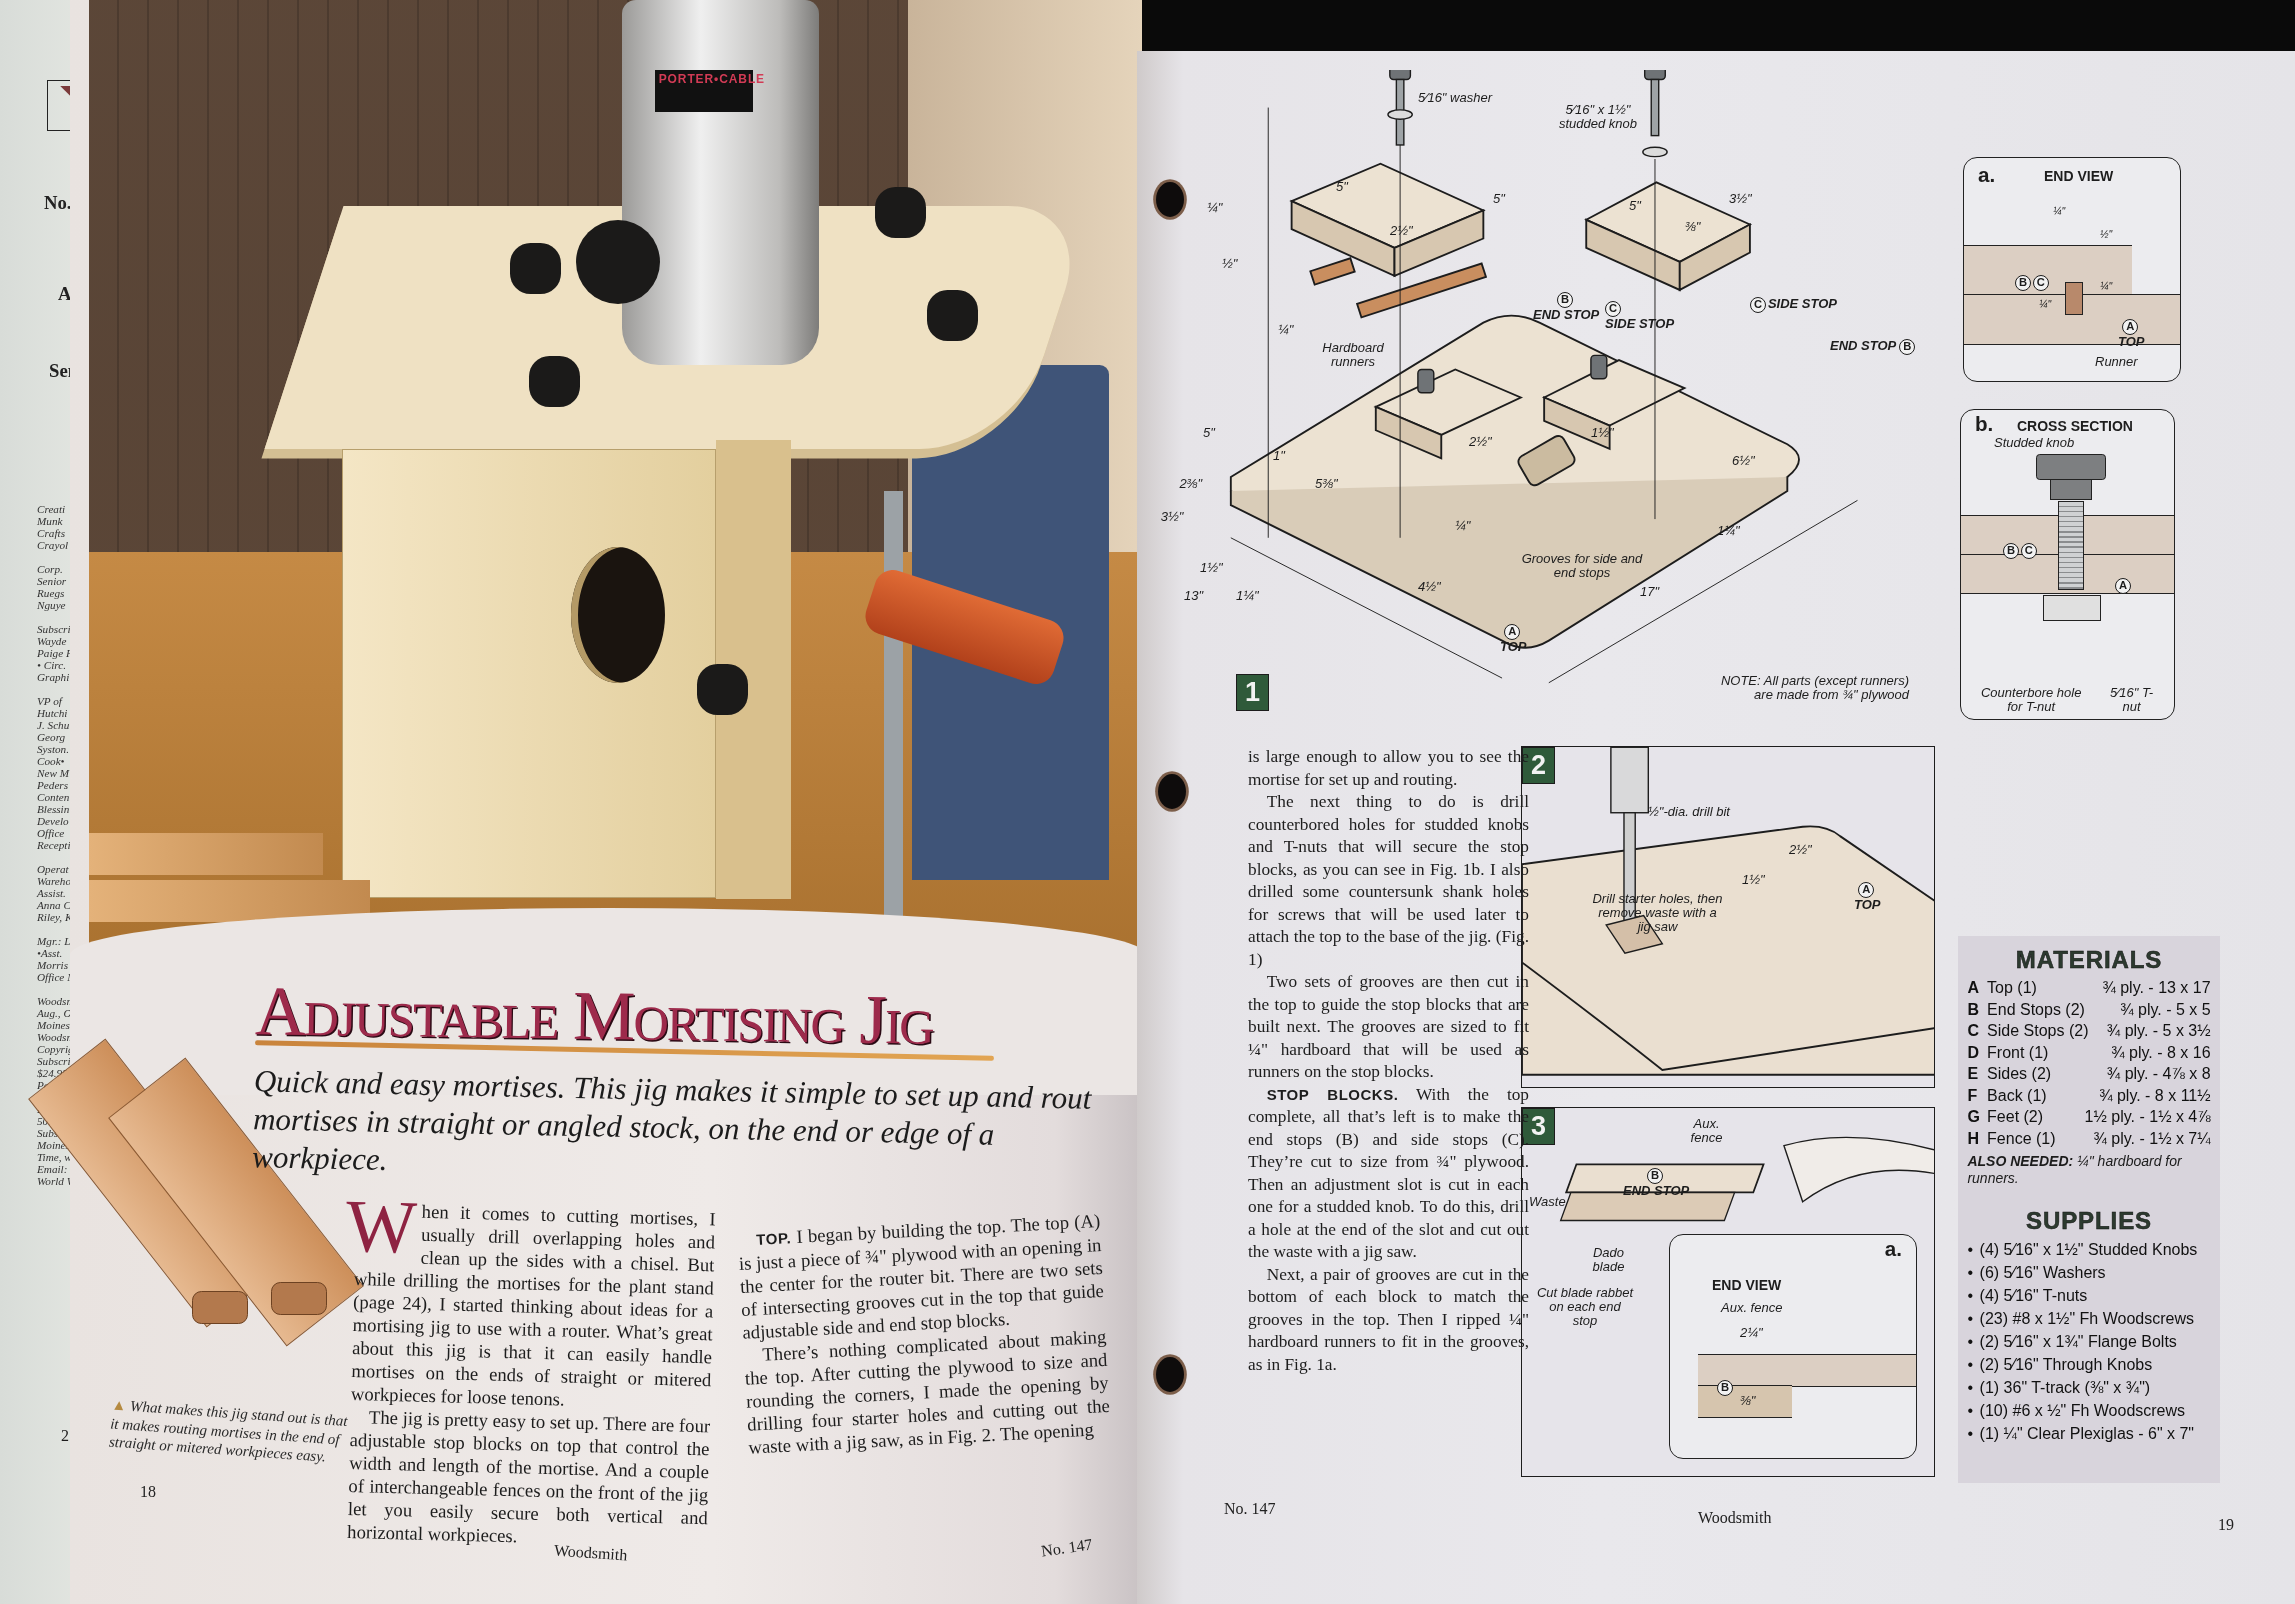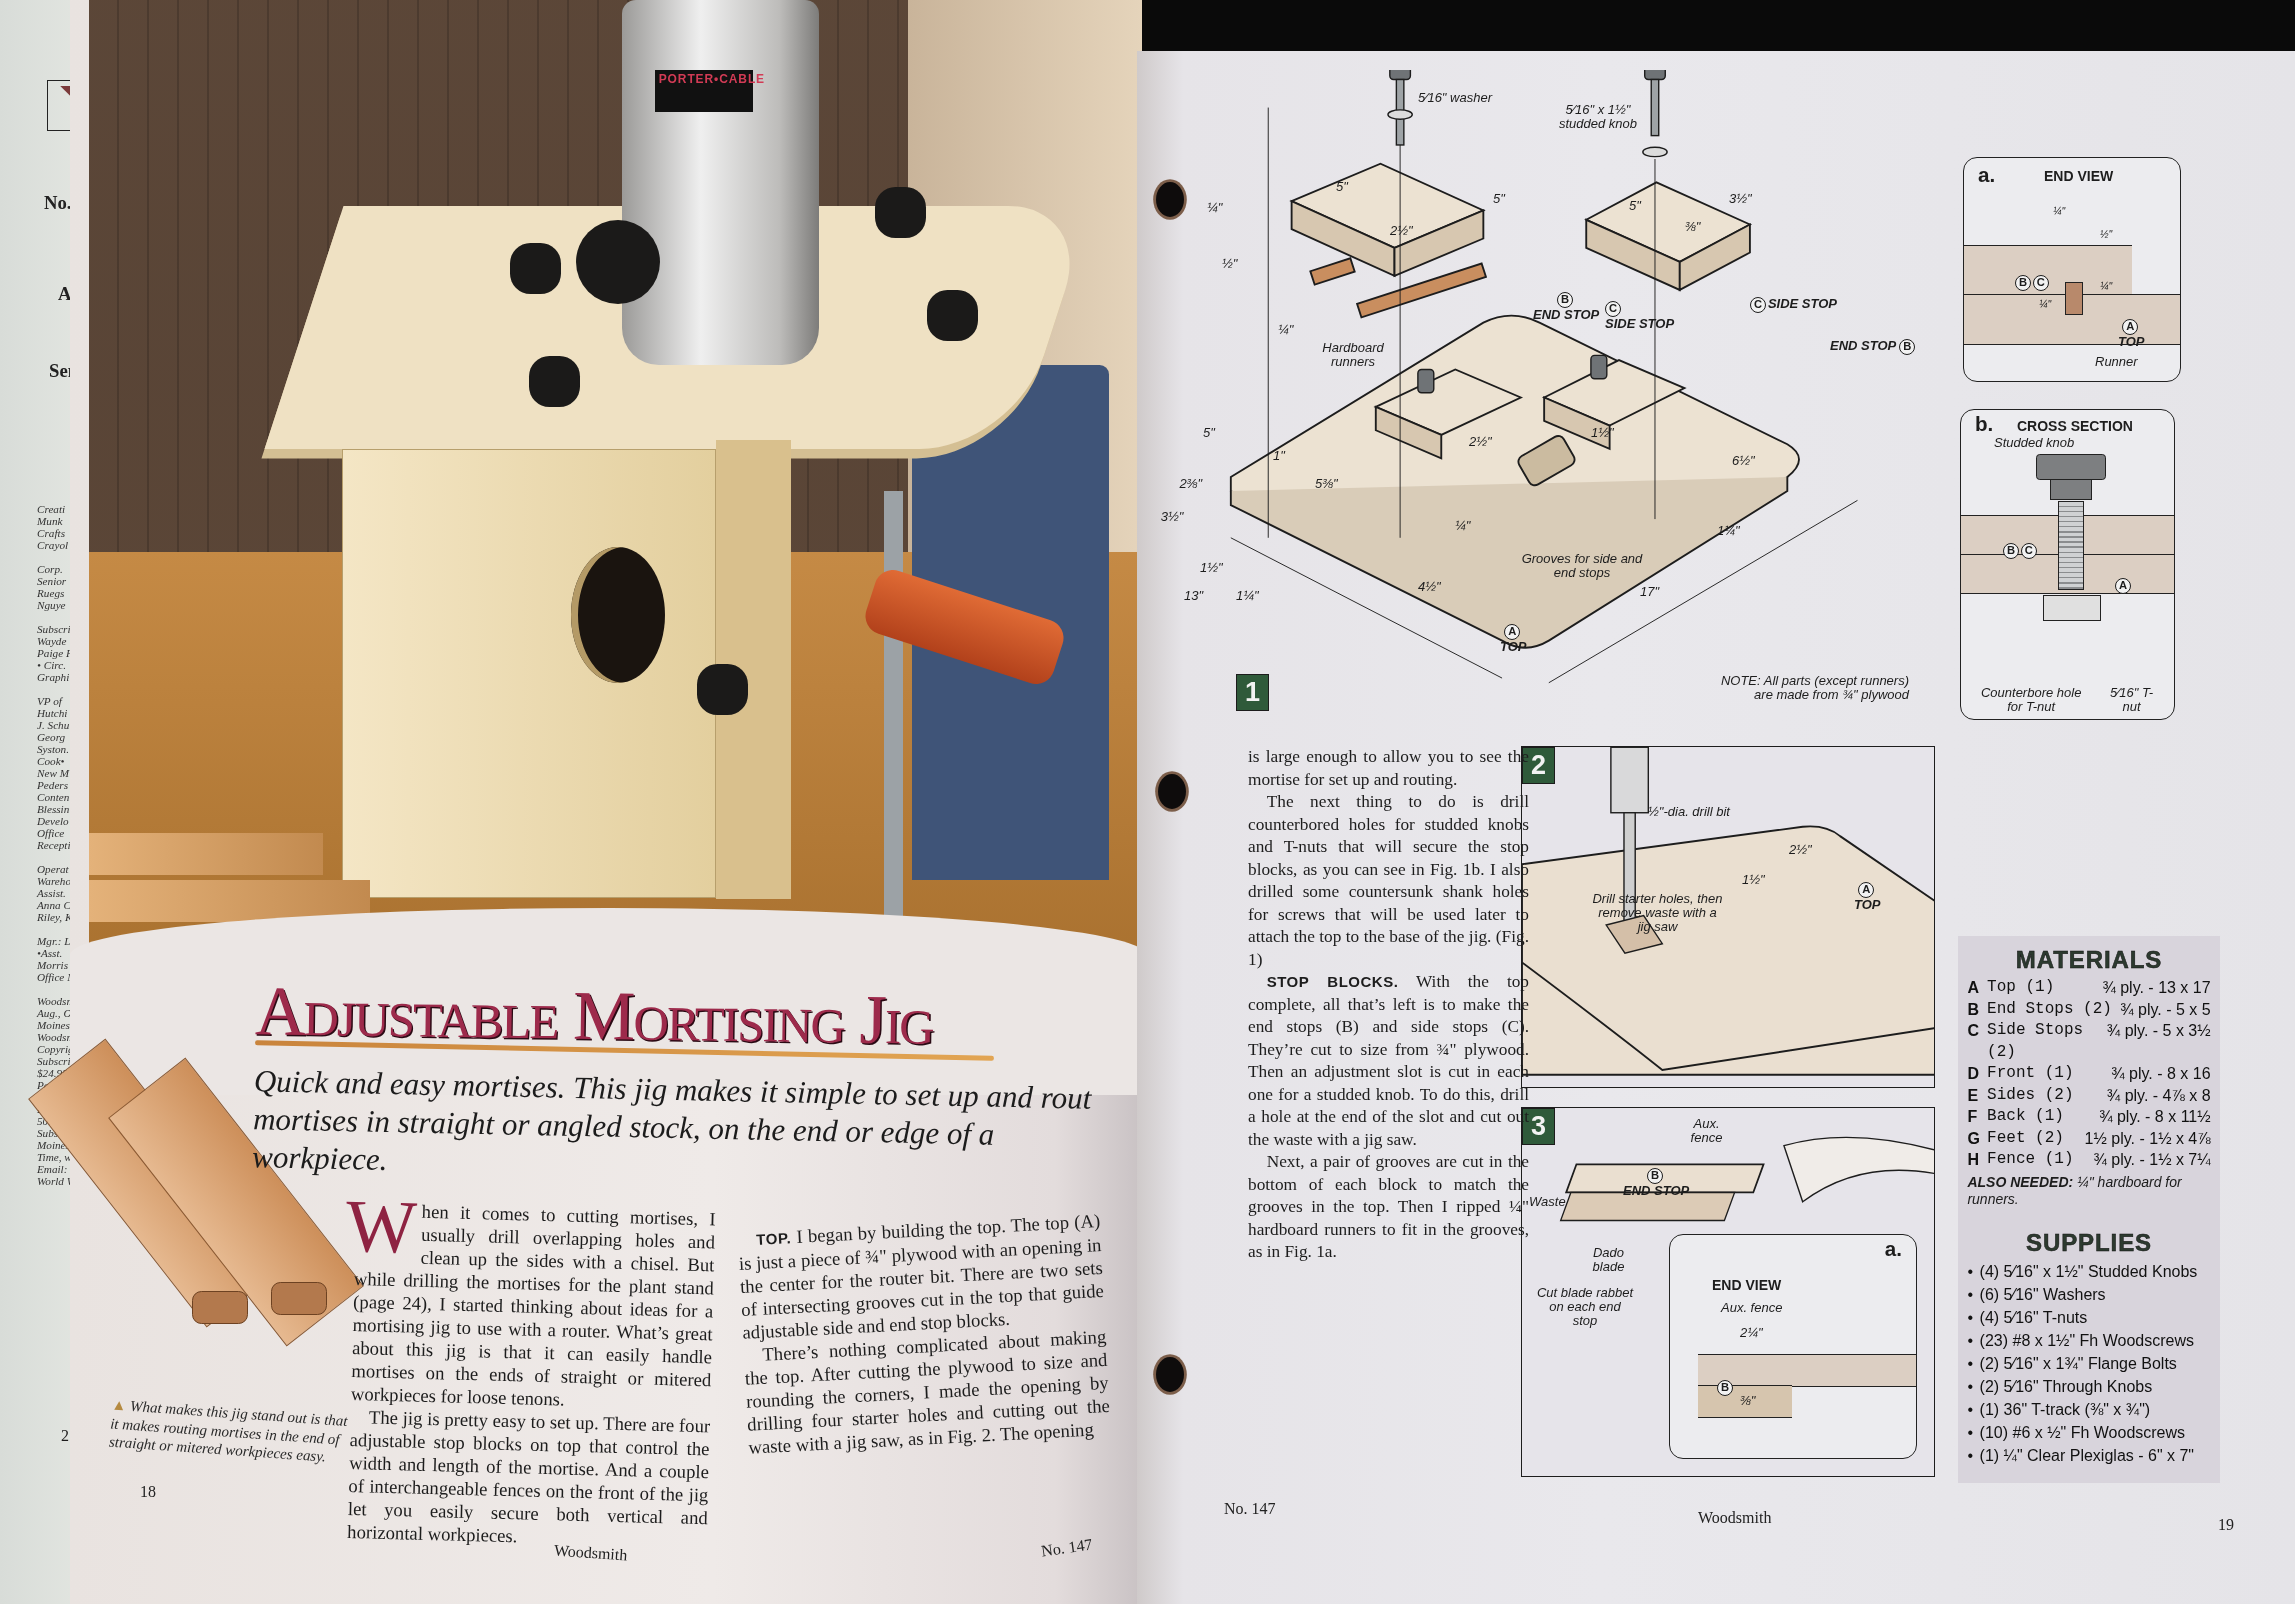--- a/index.html
+++ b/index.html
@@ -103,21 +103,21 @@
   .hole-punch { position: absolute; width: 28px; height: 35px; border-radius: 50%; background: #0e0c0c; box-shadow: 0 0 0 2.8px #7c5e4a; }
 
   
   .materials {
     position: absolute; left: 1958px; top: 936px; width: 262px; height: 547px;
     background: #d8d4dc; font-family: "Liberation Sans", sans-serif; padding: 9.4px 9.4px;
   }
   .materials h3 { text-align: center; font-size: 24px; letter-spacing: 0.9px; color: #2c3a2f; font-weight: 900; margin-top: 0.9px; margin-bottom: 2.8px; -webkit-text-stroke: 0.5px #111; }
   .mat-row { display: flex; font-size: 16px; line-height: 21.5px; color: #111; }
   .mat-row .letter { width: 19.7px; font-weight: bold; }
-  .mat-row .name { flex: 1; font-family: Liberation Mono, monospace; }
+  .mat-row .name { flex: 1; }
   .mat-row .size { text-align: right; white-space: nowrap; }
   .also { font-style: italic; font-weight: bold; font-size: 14px; line-height: 17px; margin-top: 3.7px; }
   .also span { font-weight: normal; }
   .supplies { margin-top: 20.6px; }
   .sup-item { font-size: 16px; line-height: 23px; color: #111; white-space: nowrap; }
   .sup-item::before { content: "•"; margin-right: 6.6px; }
 </style>
 </head>
 <body>
 
@@ -398,20 +398,21 @@
     <div class="wood" style="left:28px;top:119px;width:220px;height:33px"></div>
     <div class="wood" style="left:28px;top:150px;width:94px;height:33px;background:#d6c5ae"></div>
     <div class="lbl b" style="left:47px;top:129px"><span class="circ">B</span></div>
     <div class="lbl" style="left:70px;top:159px">⅜"</div>
   </div>
 </div>
 
 <div class="col col-right">
   <p class="first">is large enough to allow you to see the mortise for set up and routing.</p>
   <p>The next thing to do is drill counterbored holes for studded knobs and T-nuts that will secure the stop blocks, as you can see in Fig. 1b. I also drilled some countersunk shank holes for screws that will be used later to attach the top to the base of the jig. (Fig. 1)</p>
+  <p>Two sets of grooves are then cut in the top to guide the stop blocks that are built next. The grooves are sized to fit ¼" hardboard that will be used as runners on the stop blocks.</p>
   <p><span class="runin">STOP BLOCKS.</span> <span>With the top complete, all that’s left is to make the end stops (B) and side stops (C). They’re cut to size from ¾" plywood. Then an adjustment slot is cut in each one for a studded knob. To do this, drill a hole at the end of the slot and cut out the waste with a jig saw.</span></p>
   <p>Next, a pair of grooves are cut in the bottom of each block to match the grooves in the top. Then I ripped ¼" hardboard runners to fit in the grooves, as in Fig. 1a.</p>
 </div>
 
 <div class="materials">
   <h3>MATERIALS</h3>
   <div class="mat-row">
       <span class="letter">A</span>
       <span class="name">Top (1)</span>
       <span class="size">¾ ply. - 13 x 17</span>

